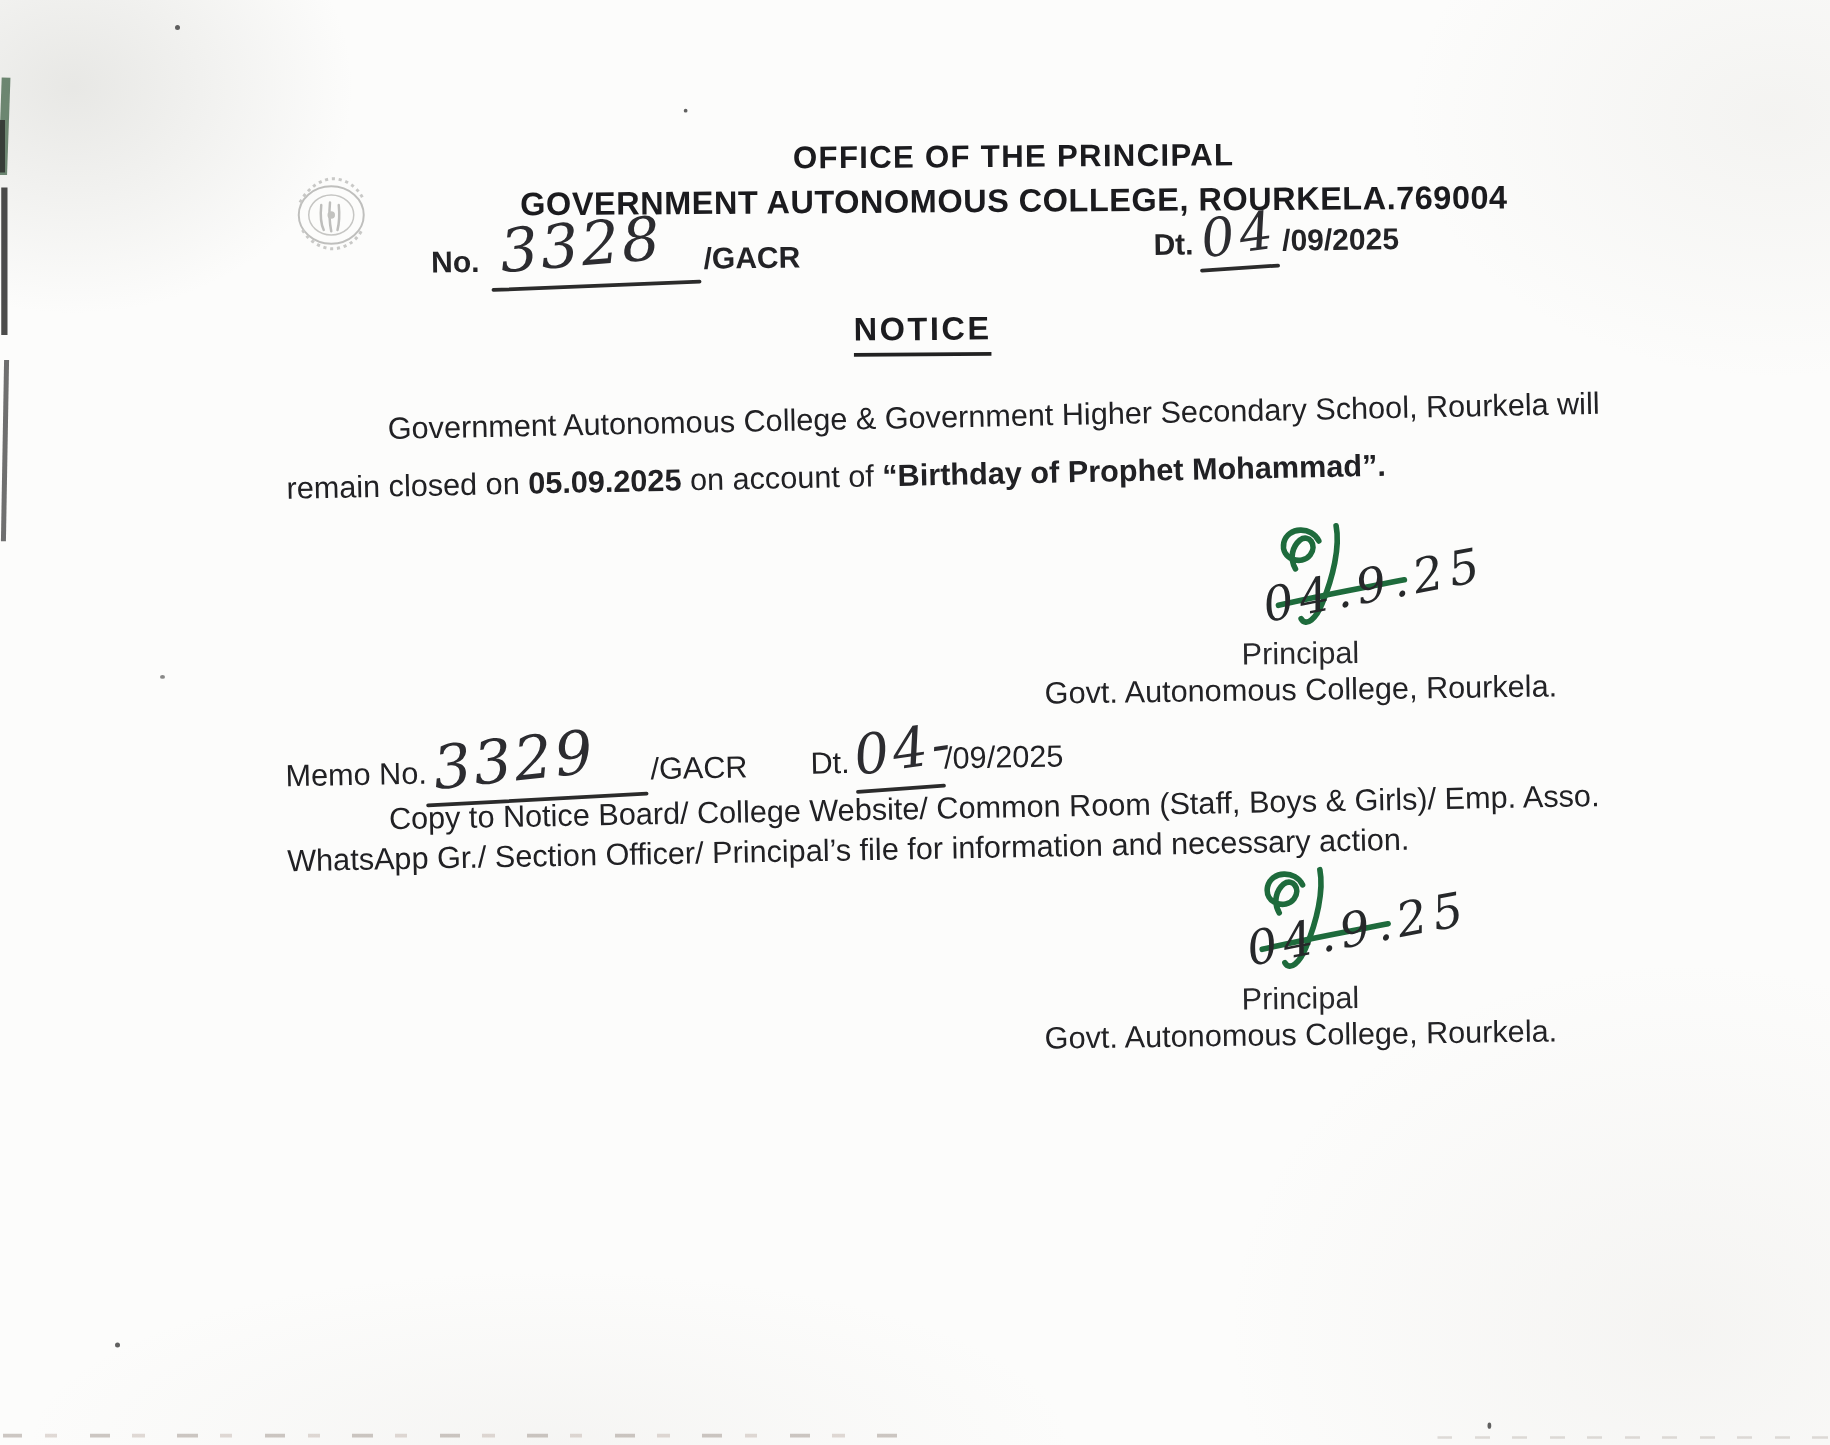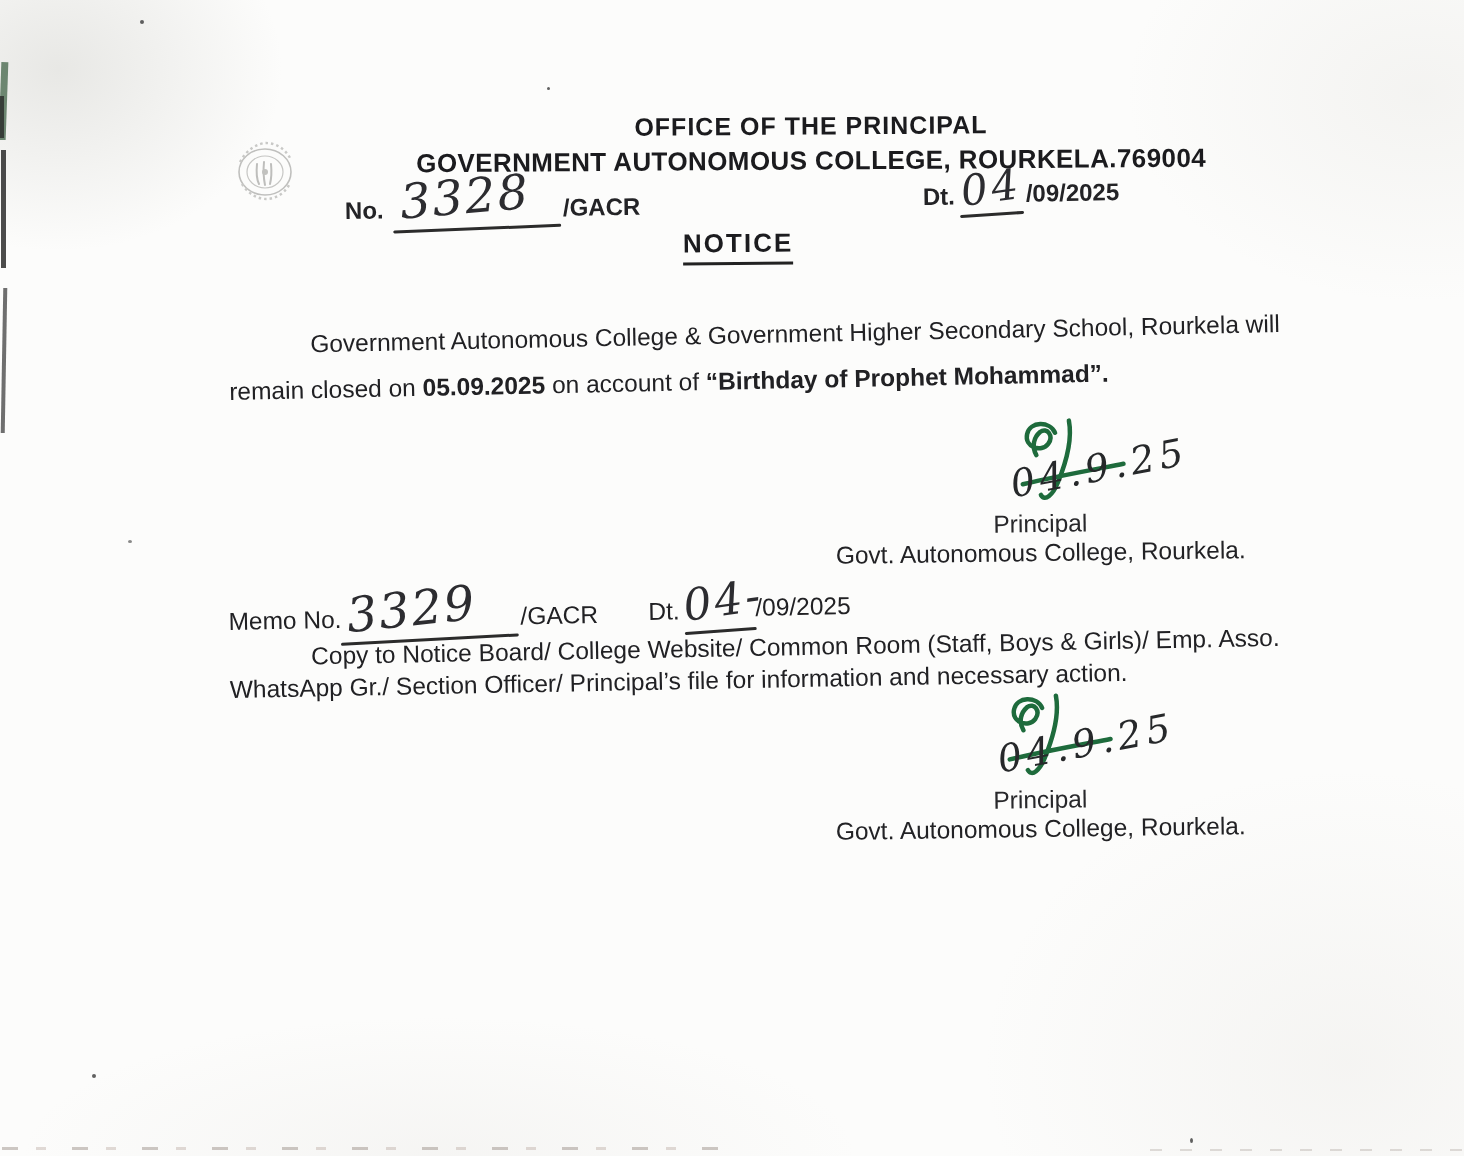--- a/index.html
+++ b/index.html
@@ -97,21 +97,21 @@
     <div class="abs u-line" style="left:393px; top:229px; width:168px; transform:rotate(-1.5deg);"></div>
     <span class="abs hand" style="left:400px; top:170px; font-size:48px; transform:rotate(-4deg);">3328</span>
     <span class="abs print-sm bold" style="left:563px; top:197px;">/GACR</span>
 
     <span class="abs print-sm bold" style="left:923px; top:191px;">Dt.</span>
     <div class="abs u-line" style="left:960px; top:222px; width:64px; transform:rotate(-3deg);"></div>
     <span class="abs hand" style="left:961px; top:172px; font-size:42px; transform:rotate(-7deg); letter-spacing:4px;">04</span>
     <span class="abs print-sm bold" style="left:1026px; top:189px;">/09/2025</span>
   </div>
 
-  <span class="abs title" style="left:683px; top:228px; transform:rotate(-0.5deg);">NOTICE</span>
+  <span class="abs title" style="left:683px; top:248px; transform:rotate(-0.5deg);">NOTICE</span>
 
   <div class="abs print-md" style="left:228px; top:332px; width:1200px; transform:rotate(-1.2deg); transform-origin:left top;">
     <div class="nowrap" style="margin-left:82px; height:46px;">Government Autonomous College &amp; Government Higher Secondary School, Rourkela will</div>
     <div class="nowrap" style="height:46px;">
       <span>remain closed on </span><span class="bold">05.09.2025</span><span> on account of </span><span class="bold">“Birthday of Prophet Mohammad”.</span>
     </div>
   </div>
 
   <div class="abs sig-block" style="left:810px; top:418px; transform:rotate(-0.8deg);">
     <div class="abs" style="left:185px; top:0;">

